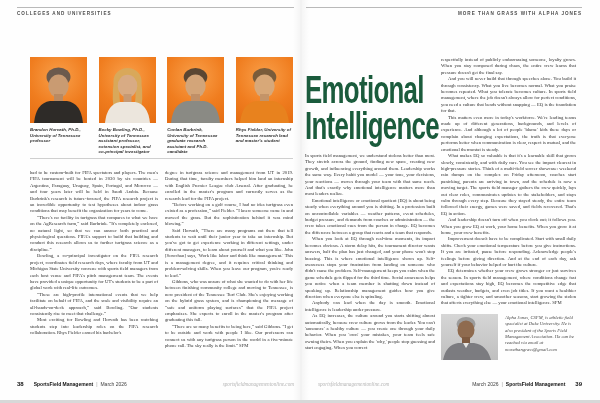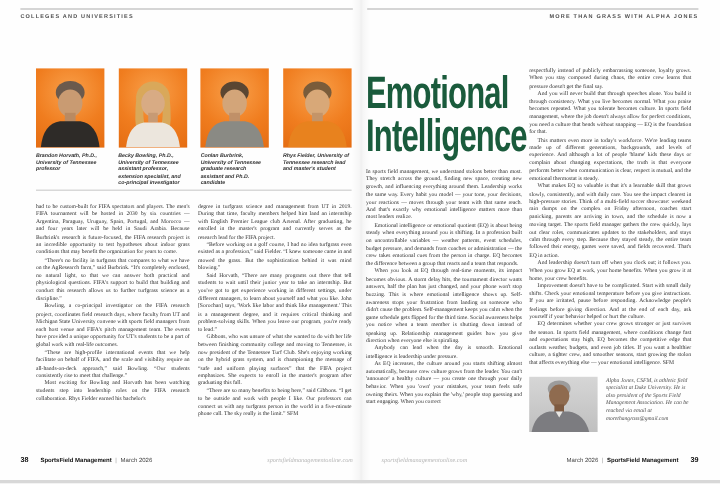--- a/index.html
+++ b/index.html
@@ -46,21 +46,21 @@
   .bodycols { position:absolute; display:flex; }
   .left-body { left:30px; top:170px; width:263px; gap:7px; }
   .lcol { width:128px; }
   .bodytext p {
     margin:0; font-size:4.7px; line-height:6.4px; text-align:justify;
     text-indent:7px; color:#2e2e2e;
   }
   .bodytext p.noind { text-indent:0; }
 
   
-  .rcol1 { position:absolute; left:305px; top:60px; width:130px; }
+  .rcol1 { position:absolute; left:305px; top:72px; width:130px; }
   .rcol2 { position:absolute; left:441px; top:57px; width:135px; }
   .headline {
     font-family:"Liberation Sans", sans-serif; font-weight:bold;
     font-size:38px; line-height:36px; letter-spacing:-1px;
     color:#1a5b3c; transform:scaleX(0.68); transform-origin:left top;
     margin:0 0 9px 0; white-space:nowrap;
   }
   .headline span { display:block; }
 
   

